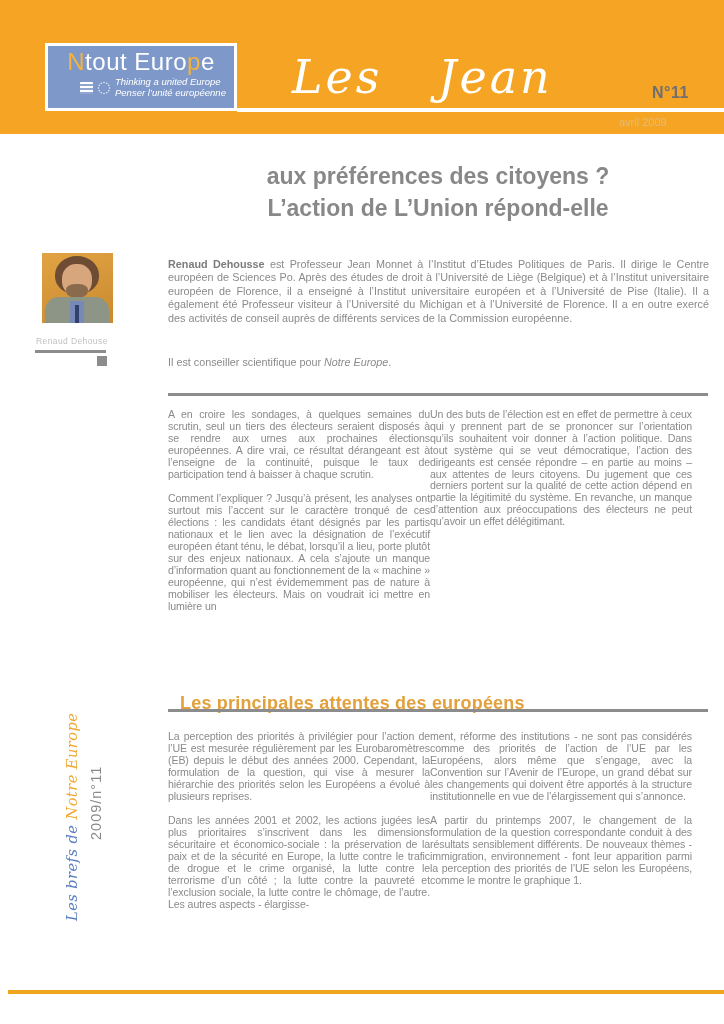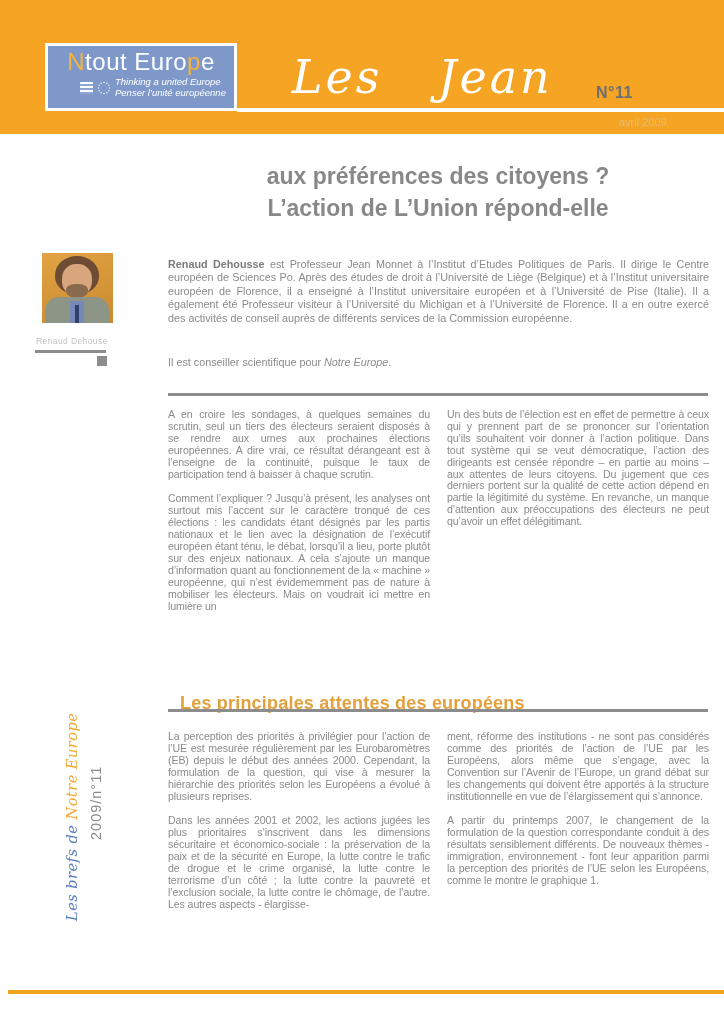--- a/index.html
+++ b/index.html
@@ -23,21 +23,21 @@
     width:13px; height:12px; margin-right:4px; border-radius:1px;
     background:repeating-linear-gradient(to bottom,#ffffff 0 2px, rgba(255,255,255,0.15) 2px 4px);
   }
   .stars-icon { width:14px; height:14px; margin-right:4px; }
   .taglines { color:#ffffff; font-style:italic; font-size:9.5px; line-height:10.5px; white-space:nowrap; }
   .script-title {
     position:absolute; left:292px; top:52px; color:#ffffff;
     font-family:"DejaVu Serif", serif; font-style:italic;
     font-size:46px; line-height:50px; word-spacing:38px; letter-spacing:3px; z-index:2;
   }
-  .issue-number { position:absolute; left:596px; top:84px; color:#6F6F72; font-weight:bold; font-size:16px; letter-spacing:0.5px; }
+  .issue-number { position:absolute; left:652px; top:84px; color:#6F6F72; font-weight:bold; font-size:16px; letter-spacing:0.5px; }
   .issue-date { position:absolute; left:619px; top:116px; color:#E3BC79; font-size:11px; }
 
   
   .photo { position:absolute; left:42px; top:253px; width:71px; height:70px; overflow:hidden;
            background:linear-gradient(160deg,#E2A344,#C98A2F); }
   .ph-hair { position:absolute; left:13px; top:3px; width:44px; height:38px; background:#6e4c34; border-radius:50% 50% 46% 46%; }
   .ph-face { position:absolute; left:20px; top:11px; width:30px; height:32px; background:#d8a67d; border-radius:46%; }
   .ph-beard { position:absolute; left:24px; top:31px; width:22px; height:14px; background:#8a6a4d; border-radius:40% 40% 50% 50%; }
   .ph-body { position:absolute; left:3px; top:44px; width:64px; height:28px; background:#8d9587; border-radius:14px 14px 0 0; }
   .ph-shirt { position:absolute; left:28px; top:48px; width:14px; height:24px; background:#7789b6; }
@@ -62,21 +62,21 @@
   .main-title { position:absolute; left:168px; top:160px; width:540px; margin:0;
                 text-align:center; color:#888888; font-size:23px; line-height:32px; font-weight:bold; }
   .bio { position:absolute; left:168px; top:258px; width:541px; margin:0;
          color:#8a8a8a; font-size:10.8px; line-height:13.4px; text-align:justify; }
   .bio b { color:#7b7b7b; }
   .bio2 { position:absolute; left:168px; top:356px; width:541px; margin:0;
           color:#8a8a8a; font-size:10.8px; line-height:13.4px; }
   .rule-1 { position:absolute; left:168px; top:393px; width:540px; height:3px; background:#8C8C8C; }
   .rule-2 { position:absolute; left:168px; top:709px; width:540px; height:3px; background:#8C8C8C; }
 
-  .cols { position:absolute; left:168px; width:541px; display:flex; gap:17px; }
+  .cols { position:absolute; left:168px; width:541px; display:flex; }
   .cols .col { width:262px; color:#8a8a8a; font-size:10.6px; line-height:11.9px;
                letter-spacing:-0.1px; text-align:justify; }
   .cols .col p { margin:0 0 13px 0; }
   .cols-intro { top:409px; }
   .cols-s1 { top:731px; }
 
   .section-heading { position:absolute; left:168px; top:681px; margin:12px;
                      color:#E2A13C; font-size:18px; font-weight:bold; letter-spacing:0.2px; }
 
   .bottom-rule { position:absolute; left:8px; top:990px; width:716px; height:4px; background:#F0A61C; }

